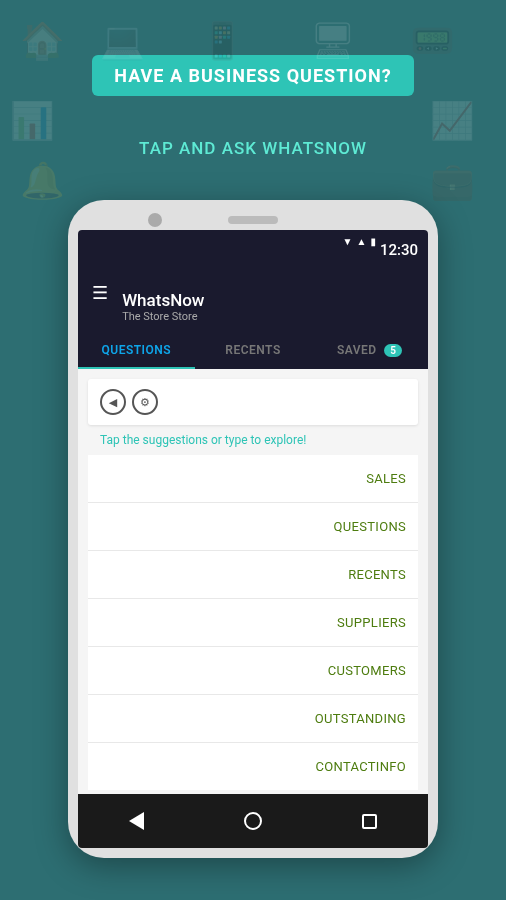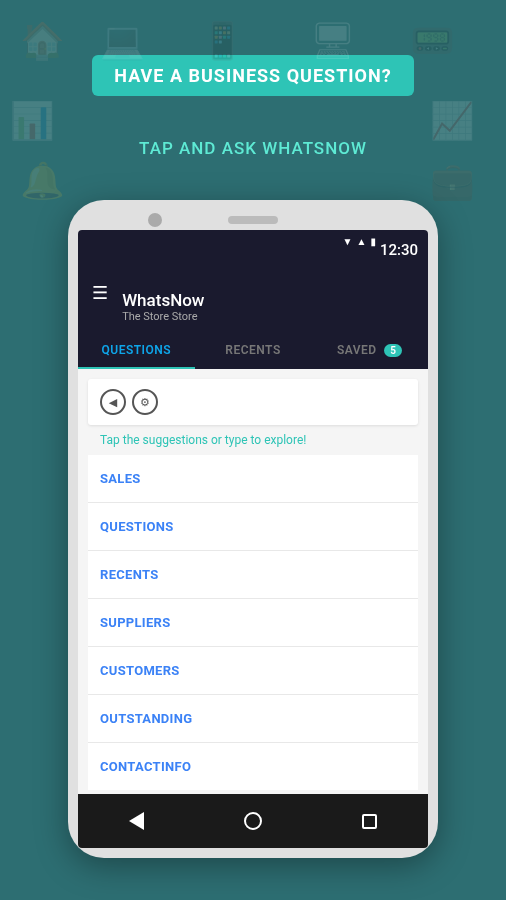--- a/index.html
+++ b/index.html
@@ -240,25 +240,26 @@
 
     
     .list-container {
       background: #fff;
       margin: 0 10px;
     }
 
     .list-item {
       padding: 16px 12px;
       border-bottom: 1px solid #e8e8e8;
-      color: #3b82f6;
+      color: #4d7c0f;
       font-size: 13px;
-      font-weight: 700;
+      font-weight: 400;
       letter-spacing: 0.3px;
       cursor: pointer;
+      text-align: right;
     }
 
     .list-item:last-child {
       border-bottom: none;
     }
 
     
     .bottom-nav {
       background: #1a1a1a;
       display: flex;

